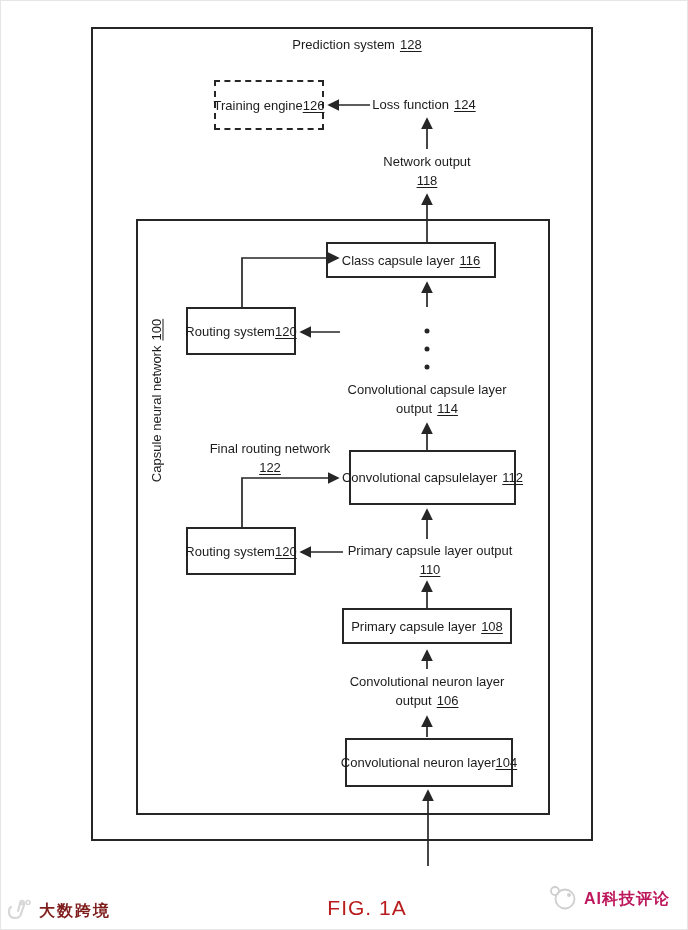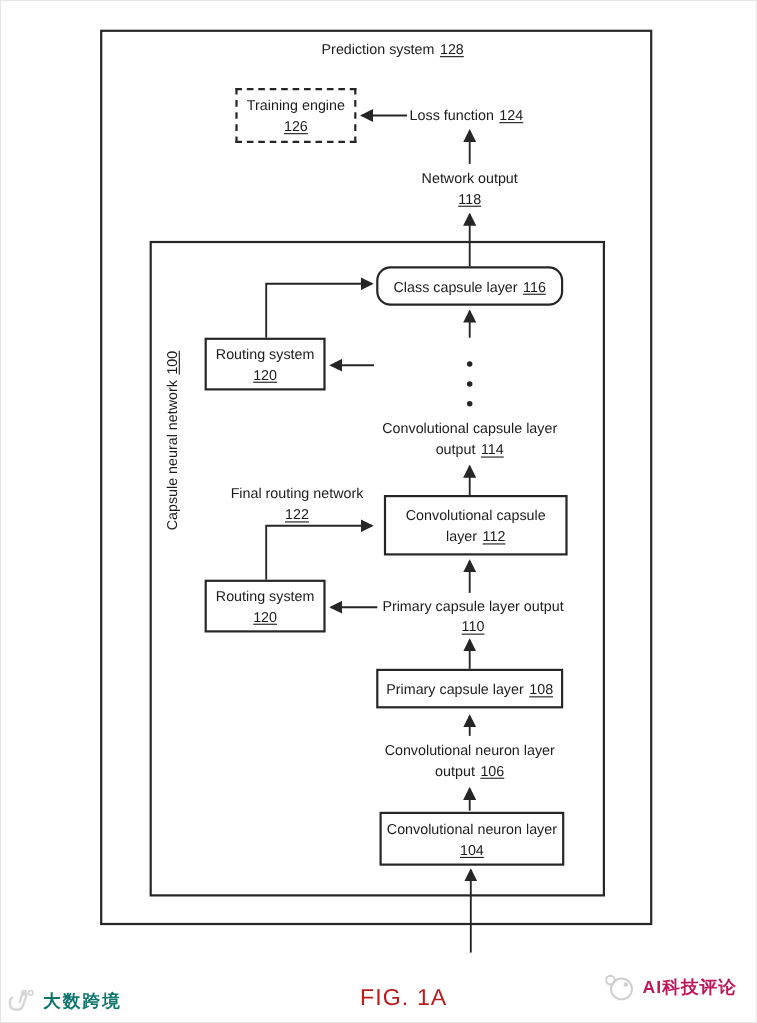--- a/index.html
+++ b/index.html
@@ -3,34 +3,34 @@
 <meta charset="utf-8">
 <style>
   html,body{margin:0;padding:0;background:#ffffff;}
   #canvas{
     position:relative;width:688px;height:930px;overflow:hidden;
     background:#ffffff;outline:1px solid #e6e6e6;outline-offset:-1px;
     font-family:"Liberation Sans","DejaVu Sans",sans-serif;
     color:#1c1c1c;font-size:13px;line-height:19px;
   }
   .box{position:absolute;border:2px solid #262626;background:#ffffff;
-       display:flex;flex-direction:column;align-items:center;justify-content:center;
+       display:flex;flex-direction:row;align-items:center;justify-content:center;
        text-align:center;box-sizing:border-box;}
   .frame{position:absolute;border:2px solid #262626;box-sizing:border-box;background:transparent;}
   .lbl{position:absolute;text-align:center;white-space:nowrap;transform:translateX(-50%);}
   .ref{text-decoration:underline;text-underline-offset:2px;text-decoration-thickness:1px;margin-left:5px;}
   .line{display:block;white-space:nowrap;}
   .line > .ref:first-child{margin-left:0;}
   #svg-overlay{position:absolute;left:0;top:0;width:688px;height:930px;pointer-events:none;z-index:10;}
   .rot{position:absolute;left:61px;top:391px;width:190px;text-align:center;white-space:nowrap;
        transform:rotate(-90deg);transform-origin:center center;}
   .fig-caption{position:absolute;left:367px;top:898px;transform:translateX(-50%);
        font-size:21px;letter-spacing:1px;color:#b91c1c;white-space:nowrap;}
   .wm{position:absolute;display:flex;align-items:center;gap:6px;white-space:nowrap;}
-  .wm-left{left:7px;top:899px;color:#0f766e;font-size:16px;font-weight:bold;letter-spacing:2px;}
+  .wm-left{left:7px;top:899px;color:#7f1d1d;font-size:16px;font-weight:bold;letter-spacing:2px;}
   .wm-right{left:548px;top:884px;color:#be185d;font-size:16px;font-weight:bold;letter-spacing:1px;}
 </style>
 </head>
 <body>
 
 <div id="canvas">
 
   <div class="frame" style="left:91px;top:27px;width:502px;height:814px;"></div>
   <div class="lbl" style="left:357px;top:35px;">
     <span class="line"><span>Prediction system</span><span class="ref">128</span></span>
@@ -48,21 +48,21 @@
   <div class="lbl" style="left:427px;top:152px;">
     <span class="line">Network output</span>
     <span class="line"><span class="ref">118</span></span>
   </div>
 
   <div class="frame" style="left:136px;top:219px;width:414px;height:596px;"></div>
   <div class="rot">
     <span>Capsule neural network</span><span class="ref">100</span>
   </div>
 
-  <div class="box" style="left:342px;top:242px;width:170px;height:36px;border-radius:13px;">
+  <div class="box" style="left:326px;top:242px;width:170px;height:36px;">
     <span class="line"><span>Class capsule layer</span><span class="ref">116</span></span>
   </div>
 
   <div class="box" style="left:186px;top:307px;width:110px;height:48px;">
     <span class="line">Routing system</span>
     <span class="line"><span class="ref">120</span></span>
   </div>
 
   <div class="lbl" style="left:427px;top:380px;">
     <span class="line">Convolutional capsule layer</span>

